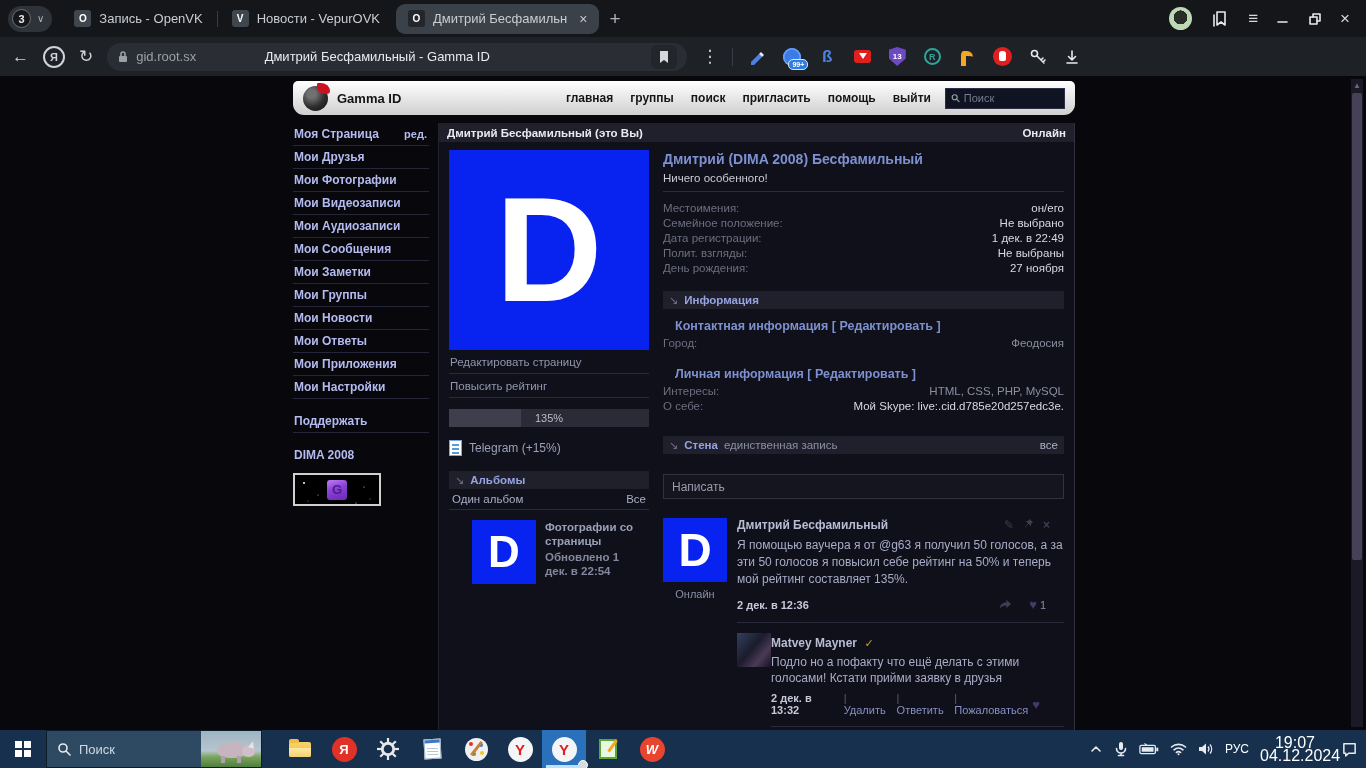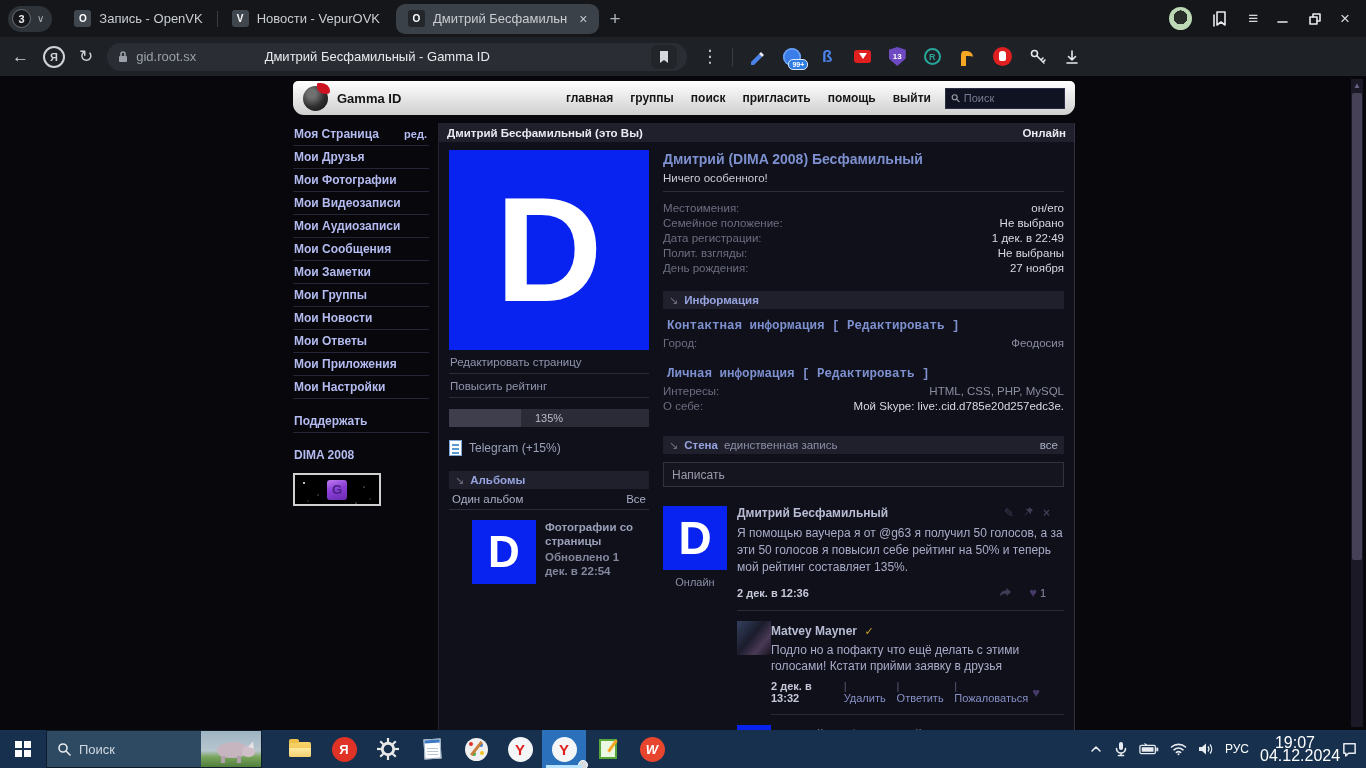--- a/index.html
+++ b/index.html
@@ -101,26 +101,26 @@
   .album-upd { color:#83889e; margin-top:2px; line-height:14px; }
 
   .right-col { flex:1; min-width:0; }
   .p-name { color:#7d90cf; font-weight:bold; font-size:14px; margin:1px 0 5px; }
   .p-status { color:#cbccd8; font-size:11.5px; padding-bottom:7px; border-bottom:1px solid #2c2c3c; margin-bottom:9px; }
   .detail-row { display:flex; font-size:11.5px; line-height:15px;justify-content:space-between; }
   .d-label { width:127px; flex:0 0 127px; color:#6c6e80; }
   .d-value { color:#d8d9e4; }
   .d-value.dim { color:#8a8fa0; }
   .info-section { margin-top:15px; }
-  .info-h { color:#7d90cf; font-weight:bold; font-size:12.5px; margin:10px 4px 3px;font-family:Liberation Mono, monospace; }
+  .info-h { color:#7d90cf; font-weight:bold; font-size:12.5px; margin:10px 12px 3px; }
   .wall-bar { margin-top:22px; }
   .wall-sub { color:#8a8fa6; font-weight:normal; }
   .bar-right { margin-left:auto; color:#a9aec6; }
   .write-box { margin-top:8px; }
-  .write-box input { width:100%; height:25px; background:#15151f; border:1px solid #31313f; color:#c0c0cf; font-size:12px; padding:0 8px; outline:0; }
+  .write-box input { width:100%; height:25px; background:#15151f; border:1px solid #31313f; color:#c0c0cf; font-size:12px; padding:0 8px; outline:0;margin-top:12px; }
   .write-box input::placeholder { color:#9b9bad; }
 
   .post { display:flex; gap:10px; margin-top:19px; }
   .post-avcol { width:64px; flex:0 0 64px; text-align:center; }
   .post-online { color:#8a8fa6; font-size:11px; margin-top:6px; display:block; }
   .post-main { flex:1; min-width:0; }
   .post-head { display:flex; align-items:center; }
   .post-author { color:#b9bdd4; font-weight:bold; font-size:12px; }
   .post-tools { margin-left:auto; display:flex; gap:9px; color:#3d3d55; font-size:12px; padding-right:14px; }
   .post-text { color:#a8acc8; font-size:12px; line-height:17px; margin-top:5px; max-width:395px; }

